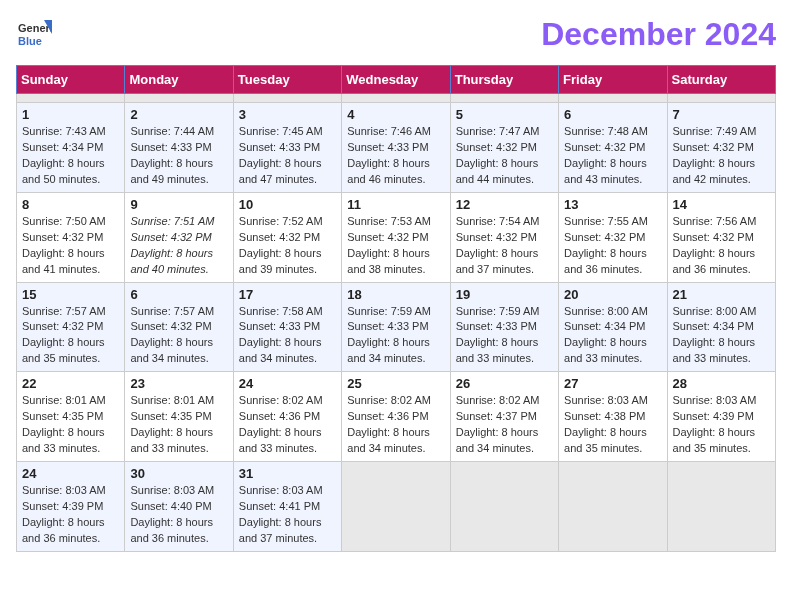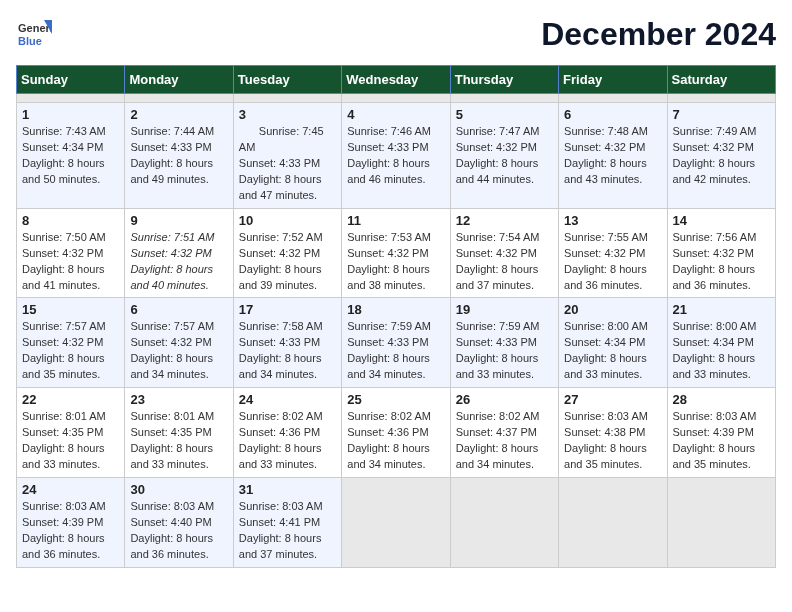--- a/index.html
+++ b/index.html
@@ -24,33 +24,33 @@
     .logo-icon {
       width: 36px;
       height: 36px;
     }
     .title-block {
       text-align: right;
     }
     .main-title {
       font-size: 32px;
       font-weight: bold;
-      color: #0f172a;
+      color: #8b5cf6;
     }
     .subtitle {
       font-size: 15px;
       color: #444;
     }
     .calendar-table {
       width: 100%;
       border-collapse: collapse;
       font-size: 11px;
     }
     .calendar-table th {
-      background: #14532d;
+      background: #be185d;
       color: #fff;
       padding: 6px 4px;
       text-align: left;
       font-size: 13px;
       font-weight: bold;
       border: 1px solid #5580d4;
     }
     .calendar-table td {
       vertical-align: top;
       padding: 4px 5px;
@@ -117,21 +117,21 @@
       </tr>
       <tr>
         <td><span class="day-number">1</span><span class="cell-text" style="white-space: pre-line;">Sunrise: 7:43 AM
 Sunset: 4:34 PM
 Daylight: 8 hours
 and 50 minutes.</span></td>
         <td><span class="day-number">2</span><span class="cell-text" style="white-space: pre-line;">Sunrise: 7:44 AM
 Sunset: 4:33 PM
 Daylight: 8 hours
 and 49 minutes.</span></td>
-        <td><span class="day-number">3</span><span class="cell-text" style="white-space: pre-line; margin-left: 20px;">Sunrise: 7:45 AM
+        <td><span class="day-number">3</span><span class="cell-text" style="white-space: pre-line;">Sunrise: 7:45 AM
 Sunset: 4:33 PM
 Daylight: 8 hours
 and 47 minutes.</span></td>
         <td><span class="day-number">4</span><span class="cell-text" style="white-space: pre-line;">Sunrise: 7:46 AM
 Sunset: 4:33 PM
 Daylight: 8 hours
 and 46 minutes.</span></td>
         <td><span class="day-number">5</span><span class="cell-text" style="white-space: pre-line;">Sunrise: 7:47 AM
 Sunset: 4:32 PM
 Daylight: 8 hours

